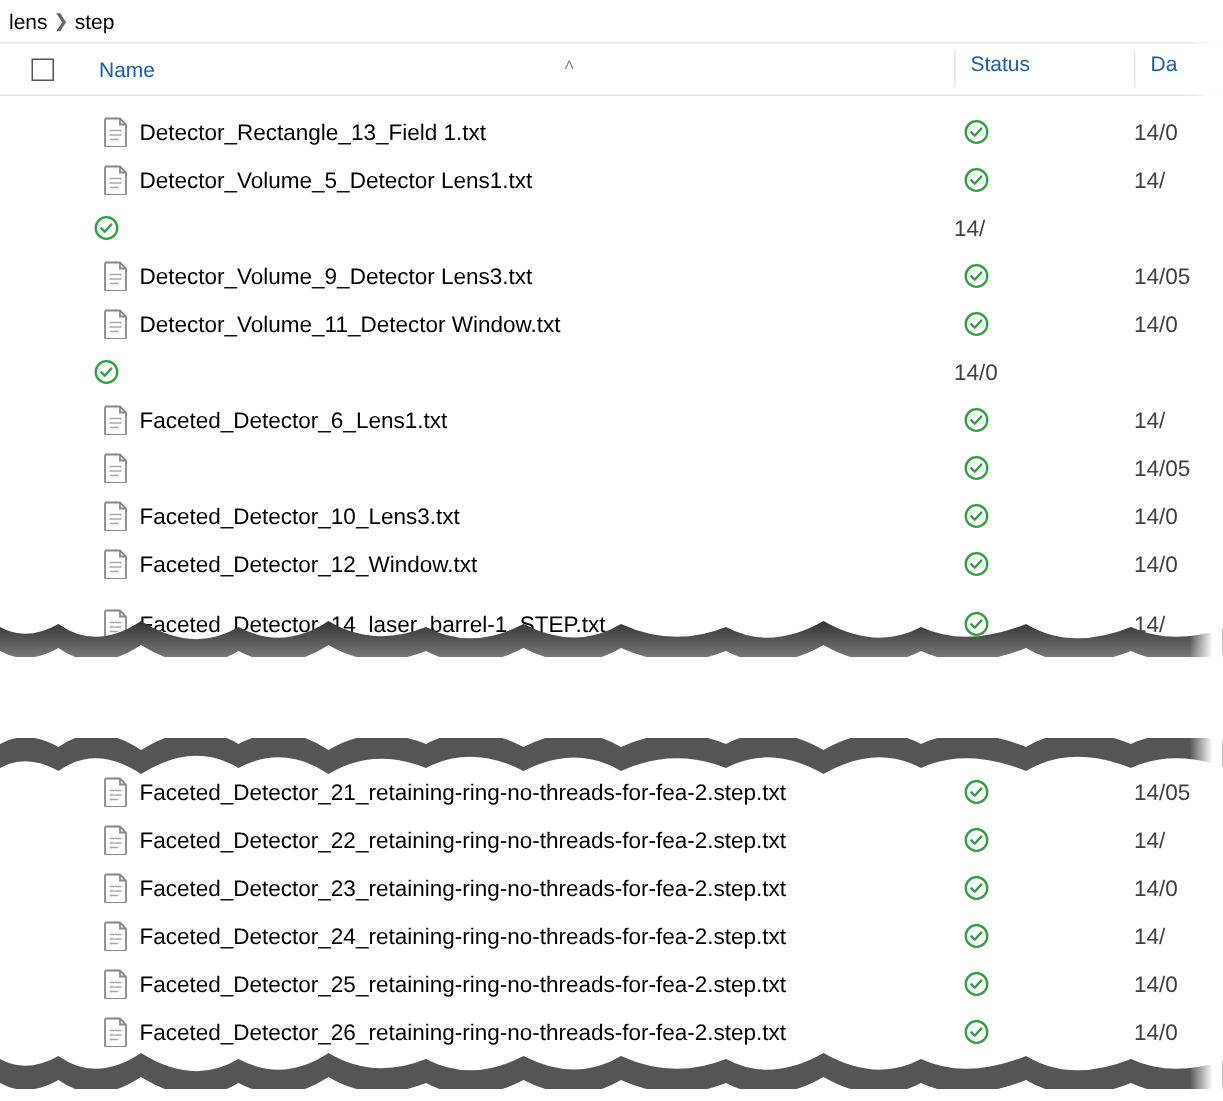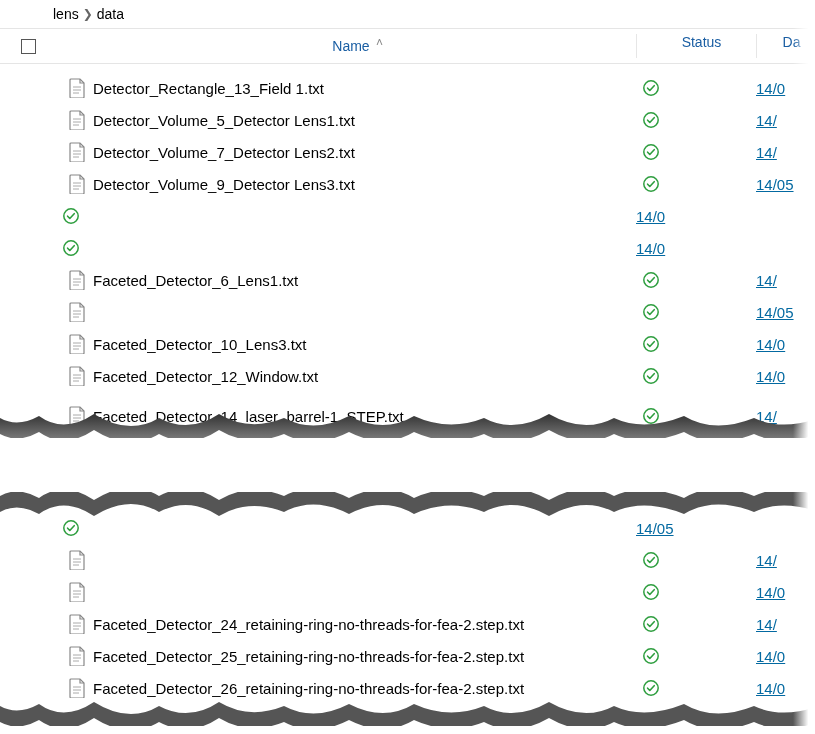--- a/index.html
+++ b/index.html
@@ -13,38 +13,36 @@
     overflow: hidden;
     position: relative;
   }
   .breadcrumb {
     display: flex;
     align-items: center;
     height: 28px;
     padding: 0 6px;
     font-size: 14px;
     color: #000;
-    margin-left: 47px;
   }
   .breadcrumb .chev {
     color: #666;
     margin: 0 4px;
     font-size: 12px;
   }
   .header-row {
     position: relative;
     display: grid;
     grid-template-columns: 56px 580px 120px 60px;
     align-items: center;
     height: 36px;
     border-bottom: 1px solid #e5e5e5;
     border-top: 1px solid #e5e5e5;
     padding-top: 4px;
     padding-bottom: 4px;
-    text-align: center;
   }
   .header-row .col-label {
     color: #1a5ea3;
     font-weight: 400;
     font-size: 14px;
     cursor: pointer;
     user-select:none;
   }
   .checkbox-cell {
     display: flex;
@@ -99,25 +97,24 @@
   .status-cell {
     display: flex;
     align-items: center;
     padding-left: 6px;
   }
   .status-icon {
     width: 18px;
     height: 18px;
   }
   .date-cell {
-    color: #0369a1;
+    color: #404040;
     font-size: 15px;
     white-space: nowrap;
     overflow: hidden;
-    text-decoration: underline;
   }
   .gap-block {
     height: 70px;
     background: #fff;
   }
 
   
   .torn {
     position: relative;
     height: 14px;
@@ -138,21 +135,21 @@
     pointer-events: none;
     z-index: 10;
   }
 </style>
 </head>
 <body>
 
 <div class="breadcrumb">
   <span>lens</span>
   <span class="chev">❯</span>
-  <span>data</span>
+  <span>step</span>
 </div>
 
 <div class="header-row">
   <div class="checkbox-cell">
     <div class="checkbox-box"></div>
   </div>
   <div class="col-label" style="position:relative; padding-left:10px;">
     <span>Name</span>
     <span class="sort-caret">˄</span>
   </div>
@@ -190,26 +187,20 @@
       </div>
       <div class="status-cell">
         <svg class="status-icon" viewBox="0 0 18 18">
           <use href="#check-circle-icon"></use>
         </svg>
       </div>
       <div class="date-cell">14/</div>
     </div>
     <div class="row">
       <div class="spacer"></div>
-      <div class="name-cell">
-        <svg class="file-icon" viewBox="0 0 18 20">
-          <use href="#txt-file-icon"></use>
-        </svg>
-        <span class="filename">Detector_Volume_7_Detector Lens2.txt</span>
-      </div>
       <div class="status-cell">
         <svg class="status-icon" viewBox="0 0 18 18">
           <use href="#check-circle-icon"></use>
         </svg>
       </div>
       <div class="date-cell">14/</div>
     </div>
     <div class="row">
       <div class="spacer"></div>
       <div class="name-cell">
@@ -220,20 +211,26 @@
       </div>
       <div class="status-cell">
         <svg class="status-icon" viewBox="0 0 18 18">
           <use href="#check-circle-icon"></use>
         </svg>
       </div>
       <div class="date-cell">14/05</div>
     </div>
     <div class="row">
       <div class="spacer"></div>
+      <div class="name-cell">
+        <svg class="file-icon" viewBox="0 0 18 20">
+          <use href="#txt-file-icon"></use>
+        </svg>
+        <span class="filename">Detector_Volume_11_Detector Window.txt</span>
+      </div>
       <div class="status-cell">
         <svg class="status-icon" viewBox="0 0 18 18">
           <use href="#check-circle-icon"></use>
         </svg>
       </div>
       <div class="date-cell">14/0</div>
     </div>
     <div class="row">
       <div class="spacer"></div>
       <div class="status-cell">
@@ -340,47 +337,55 @@
 <div class="torn torn-bottom" style="margin-bottom:-4px;">
   <svg viewBox="0 0 830 30" preserveAspectRatio="none">
     <path d="M0,6 Q20,22 45,8 Q70,26 100,6 Q135,28 165,10 Q195,26 225,6 Q255,24 290,10 Q320,26 355,8 Q390,26 420,8 Q455,24 490,10 Q520,26 555,6 Q590,26 620,10 Q650,24 690,8 Q720,26 760,10 Q790,24 830,8 L830,30 L0,30 Z" fill="#555"></path>
     <path d="M0,6 Q20,22 45,8 Q70,26 100,6 Q135,28 165,10 Q195,26 225,6 Q255,24 290,10 Q320,26 355,8 Q390,26 420,8 Q455,24 490,10 Q520,26 555,6 Q590,26 620,10 Q650,24 690,8 Q720,26 760,10 Q790,24 830,8 L830,32 L0,32 Z" fill="#fff" transform="translate(0,16)"></path>
   </svg>
 </div>
 
 <div class="file-list" id="list-bottom">
     <div class="row">
       <div class="spacer"></div>
+      <div class="name-cell">
+        <svg class="file-icon" viewBox="0 0 18 20">
+          <use href="#txt-file-icon"></use>
+        </svg>
+        <span class="filename">Faceted_Detector_21_retaining-ring-no-threads-for-fea-2.step.txt</span>
+      </div>
       <div class="status-cell">
         <svg class="status-icon" viewBox="0 0 18 18">
           <use href="#check-circle-icon"></use>
         </svg>
       </div>
       <div class="date-cell">14/05</div>
     </div>
     <div class="row">
       <div class="spacer"></div>
       <div class="name-cell">
         <svg class="file-icon" viewBox="0 0 18 20">
           <use href="#txt-file-icon"></use>
         </svg>
-      </div>
-      <div class="status-cell">
-        <svg class="status-icon" viewBox="0 0 18 18">
-          <use href="#check-circle-icon"></use>
-        </svg>
-      </div>
-      <div class="date-cell">14/</div>
-    </div>
-    <div class="row">
-      <div class="spacer"></div>
-      <div class="name-cell">
-        <svg class="file-icon" viewBox="0 0 18 20">
-          <use href="#txt-file-icon"></use>
-        </svg>
+        <span class="filename">Faceted_Detector_22_retaining-ring-no-threads-for-fea-2.step.txt</span>
+      </div>
+      <div class="status-cell">
+        <svg class="status-icon" viewBox="0 0 18 18">
+          <use href="#check-circle-icon"></use>
+        </svg>
+      </div>
+      <div class="date-cell">14/</div>
+    </div>
+    <div class="row">
+      <div class="spacer"></div>
+      <div class="name-cell">
+        <svg class="file-icon" viewBox="0 0 18 20">
+          <use href="#txt-file-icon"></use>
+        </svg>
+        <span class="filename">Faceted_Detector_23_retaining-ring-no-threads-for-fea-2.step.txt</span>
       </div>
       <div class="status-cell">
         <svg class="status-icon" viewBox="0 0 18 18">
           <use href="#check-circle-icon"></use>
         </svg>
       </div>
       <div class="date-cell">14/0</div>
     </div>
     <div class="row">
       <div class="spacer"></div>

